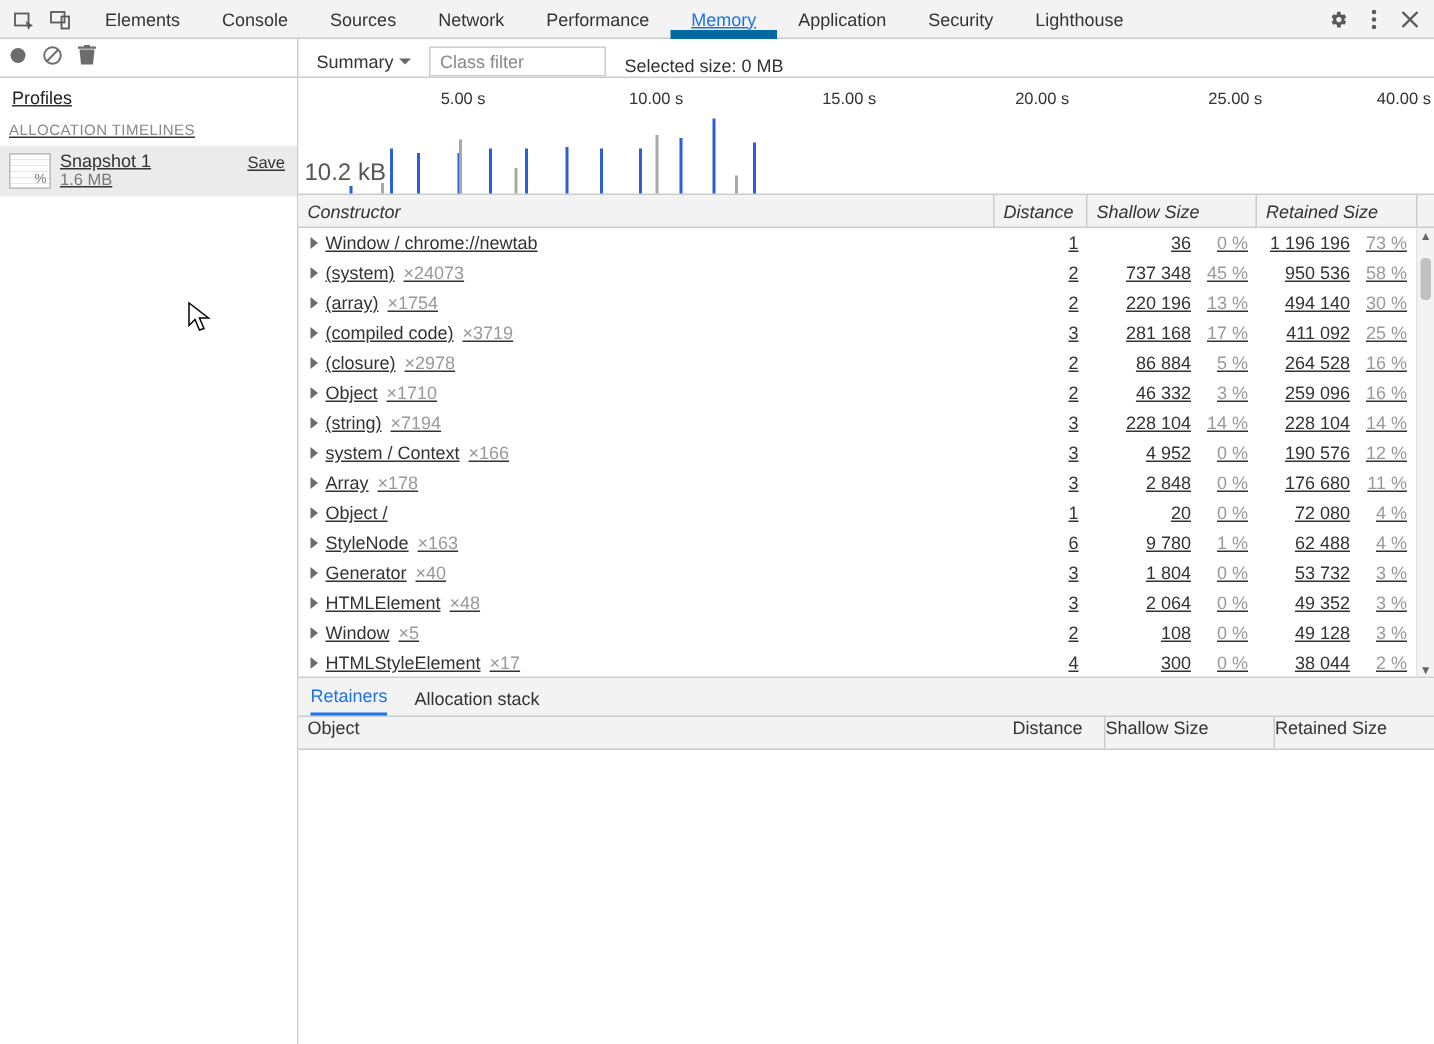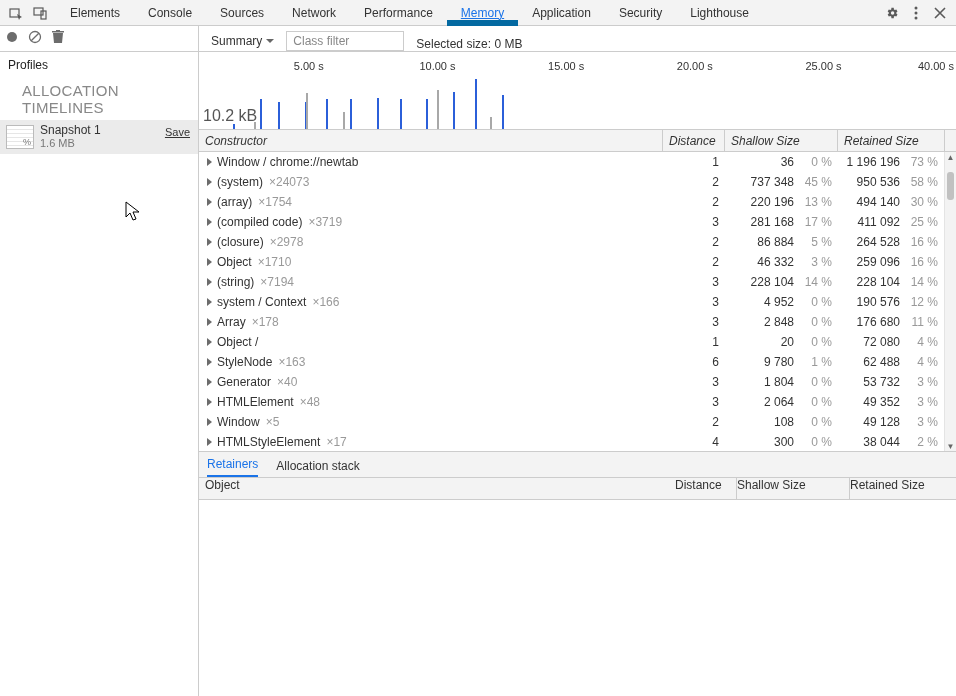--- a/index.html
+++ b/index.html
@@ -7,21 +7,21 @@
   .top-tabs { height: 26px; display: flex; align-items: center; border-bottom: 1px solid #ccc; background: #f3f3f3; }
   .top-tabs .docked { display: flex; padding: 0 4px; }
   .dock-btn { width: 20px; height: 20px; display: flex; align-items: center; justify-content: center; color: #5a5a5a; margin: 0 2px; }
   .tab { padding: 0 14px; height: 26px; line-height: 26px; color: #333; cursor: default; }
   .tab.active { color: #1a73e8; border-bottom: 6px solid #0369a1; text-decoration: underline; }
   .tab-right { margin-left: auto; display: flex; align-items: center; padding-right: 4px; }
   .main { display: flex; height: calc(100% - 26px); }
   .side { width: 199px; border-right: 1px solid #ccc; display: flex; flex-direction: column; background: #fff; }
   .toolbar-left { height: 26px; border-bottom: 1px solid #ccc; display: flex; align-items: center; padding: 0 6px; gap: 10px; }
   .side-head { padding: 6px 8px 4px 8px; color: #222; }
-  .side-sub { padding: 6px 8px 4px 6px; color: #888; font-size: 15px; letter-spacing: .3px; margin-left: 16px; }
+  .side-sub { padding: 6px 8px 4px 6px; color: #888; font-size: 10px; letter-spacing: .3px; }
   .snap-row { display: flex; align-items: center; padding: 4px 6px; background: #ebebeb; position: relative; }
   .snap-icon { width: 28px; height: 24px; border: 1px solid #bbb; background: repeating-linear-gradient(#fff,#fff 3px,#e6e6e6 3px,#e6e6e6 4px); margin-right: 6px; position: relative; }
   .snap-icon::after { content: "%"; position: absolute; right: 2px; bottom: 1px; font-size: 9px; color: #777; }
   .snap-meta { line-height: 13px; }
   .snap-meta .sz { color: #777; font-size: 11px; }
   .save-link { position: absolute; right: 8px; top: 6px; text-decoration: underline; color: #333; font-size: 11px; }
   .cursor { position: absolute; left: 125px; top: 175px; pointer-events: none; }
   .content { flex: 1; display: flex; flex-direction: column; position: relative; }
   .toolbar-right { height: 26px; border-bottom: 1px solid #ccc; display: flex; align-items: flex-end; gap: 6px; padding-left: 6px; }
   .summary-sel { height: 20px; display: flex; align-items: center; gap: 4px; padding: 0 6px; }
@@ -38,21 +38,21 @@
   .grid-head .c { border-right: 1px solid #ccc; padding: 0 6px; display: flex; align-items: center; color: #333; }
   .c-con { flex: 1; }
   .c-di { width: 62px; justify-content: flex-start; }
   .c-sh { width: 113px; }
   .c-re { width: 106px; border-right: none !important; }
   .scroll-strip { width: 12px; background: #f3f3f3; border-left: 1px solid #e4e4e4; position: relative; }
   .scroll-thumb { position: absolute; left: 2px; right: 2px; top: 20px; height: 28px; background: #c1c1c1; border-radius: 3px; }
   .scroll-arrow { position: absolute; left: 0; right: 0; height: 10px; display: flex; align-items: center; justify-content: center; font-size: 8px; color: #666; }
   .grid-body { flex: 0 0 auto; display: flex; border-bottom: 1px solid #ccc; position: relative; overflow: hidden; }
   .rows { flex: 1; }
-  .row { height: 20px; display: flex; align-items: center; }
+  .row { height: 20px; display: flex; align-items: center; text-decoration: underline; }
   .row .c { display: flex; align-items: center; }
   .row .c-con { padding-left: 8px; flex: 1; }
   .tri { display: inline-block; width: 0; height: 0; border-top: 4px solid transparent; border-bottom: 4px solid transparent; border-left: 5px solid #6b6b6b; margin-right: 5px; }
   .mult { color: #999; margin-left: 6px; }
   .numcell { display: flex; justify-content: flex-end; align-items: baseline; padding-right: 6px; }
   .num { font-variant-numeric: tabular-nums; text-align: right; }
   .pct { width: 34px; text-align: right; color: #999; margin-left: 4px; }
   .c-di .num { width: 50px; }
   .c-sh .num { width: 64px; }
   .c-re .num { width: 58px; }
@@ -107,21 +107,21 @@
     <span class="dock-btn">
       <svg width="12" height="12" viewBox="0 0 12 12" stroke="#5a5a5a" stroke-width="1.6">
           <path d="M1 1 L11 11 M11 1 L1 11"></path>
         </svg>
     </span>
   </div>
 </div>
 
 <div class="main">
 
-  <div class="side" style="position:relative;">
+  <div class="side" style="position:relative;text-decoration:underline;">
     <div class="toolbar-left">
       <span><svg width="12" height="12">
             <circle cx="6" cy="6" r="5" fill="#6c6c6c"></circle>
           </svg></span>
       <span><svg width="14" height="14" viewBox="0 0 14 14" fill="none" stroke="#6c6c6c" stroke-width="1.3">
             <circle cx="7" cy="7" r="5.5"></circle>
             <path d="M3.2 10.8 L10.8 3.2"></path>
           </svg></span>
       <span><svg width="12" height="14" viewBox="0 0 12 14" fill="#6c6c6c">
             <path d="M1 3h10l-1 10H2z M0 1h12v1.5H0z M4 0h4v1H4z"></path>

